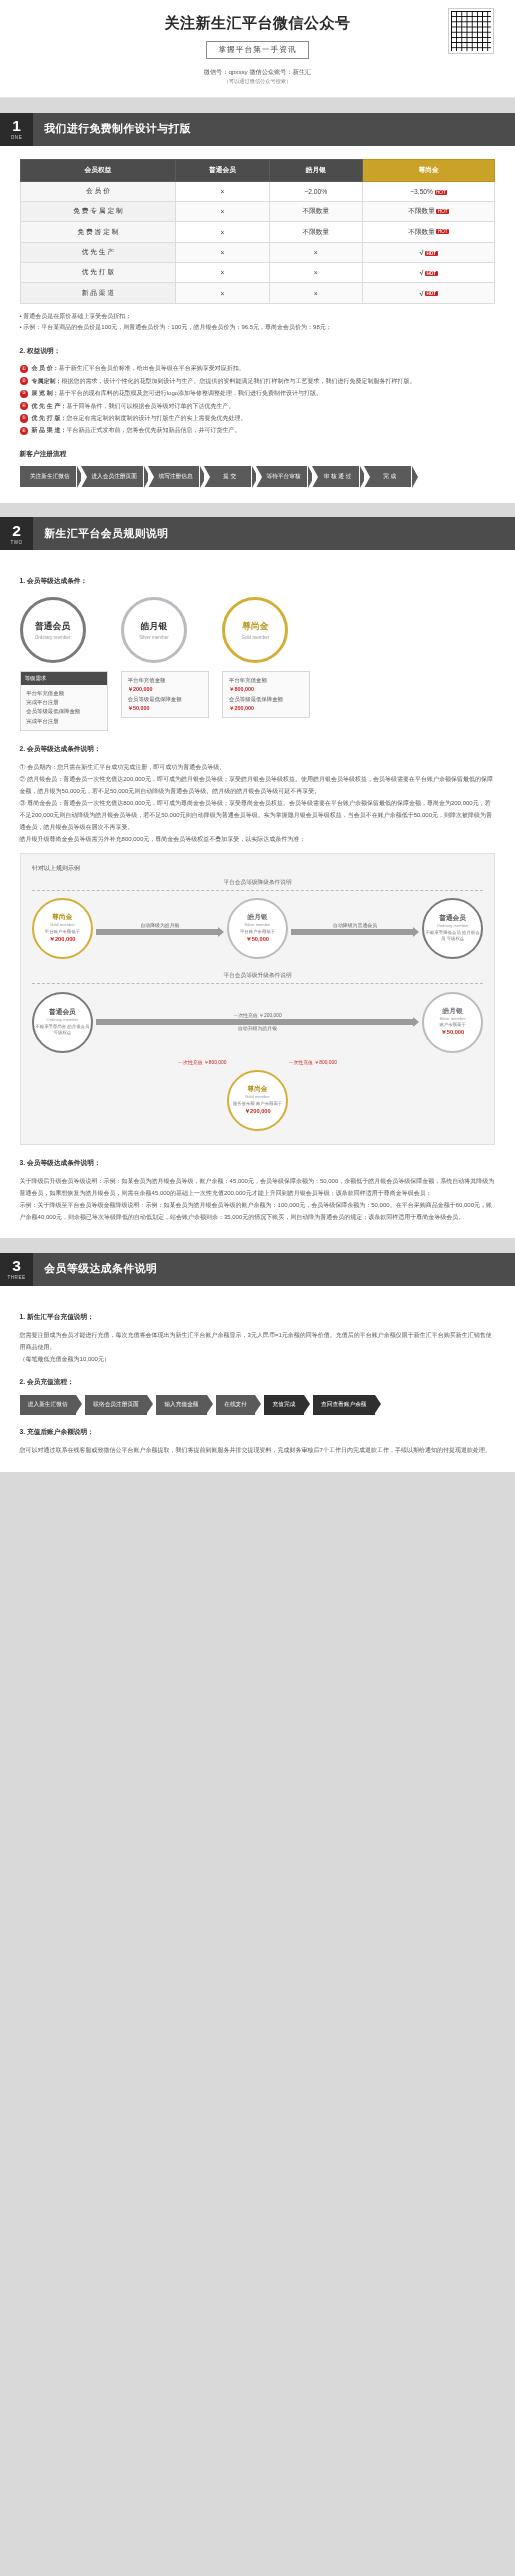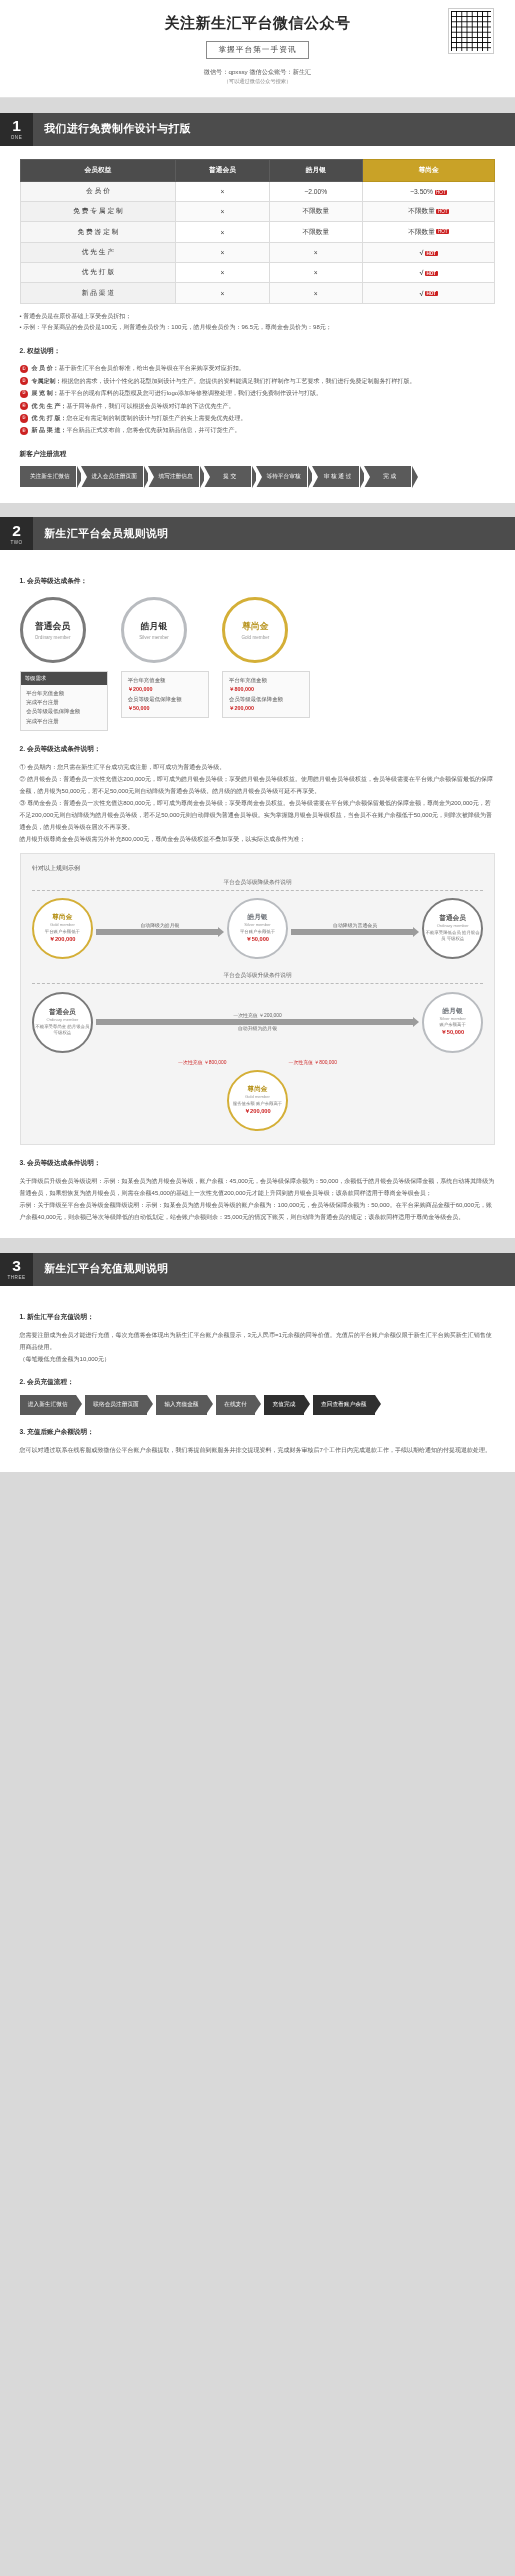--- a/index.html
+++ b/index.html
@@ -476,21 +476,21 @@
     <div class="sub-h">3. 会员等级达成条件说明：</div>
     <div class="legend-line warn">关于降级后升级会员等级说明：示例：如某会员为皓月银会员等级，账户余额：45,000元，会员等级保障余额为：50,000，余额低于皓月银会员等级保障金额，系统自动将其降级为普通会员，如果想恢复为皓月银会员，则需在余额45,000的基础上一次性充值200,000元才能上升回到皓月银会员等级；该条款同样适用于尊尚金等级会员；</div>
     <div class="legend-line">示例：关于降级至平台会员等级金额降级说明：示例：如某会员为皓月银会员等级的账户余额为：100,000元，会员等级保障余额为：50,000。在平台采购商品金额于60,000元，账户余额40,000元，则余额已等次等级降低的自动低划定，站会账户余额则余：35,000元的情况下账买，则自动降为普通会员的规定；该条款同样适用于尊尚金等级会员。</div>
   </div>
 
   <div class="section-band">
     <div class="band-num">
       <span class="n">3</span>
       <span class="en">THREE</span>
     </div>
-    <div class="band-title">新生汇平台充值规则说明</div>
+    <div class="band-title">会员等级达成条件说明</div>
   </div>
 
   <div class="panel">
     <div class="sub-h">1. 新生汇平台充值说明：</div>
     <div class="legend-line">您需要注册成为会员才能进行充值，每次充值将会体现出为新生汇平台账户余额显示，3元人民币=1元余额的同等价值。充值后的平台账户余额仅限于新生汇平台购买新生汇销售使用商品使用。</div>
     <div class="legend-line warn">（每笔最低充值金额为10,000元）</div>
 
     <div class="sub-h">2. 会员充值流程：</div>
     <div class="steps">
       <div class="step">进入新生汇微信</div>

